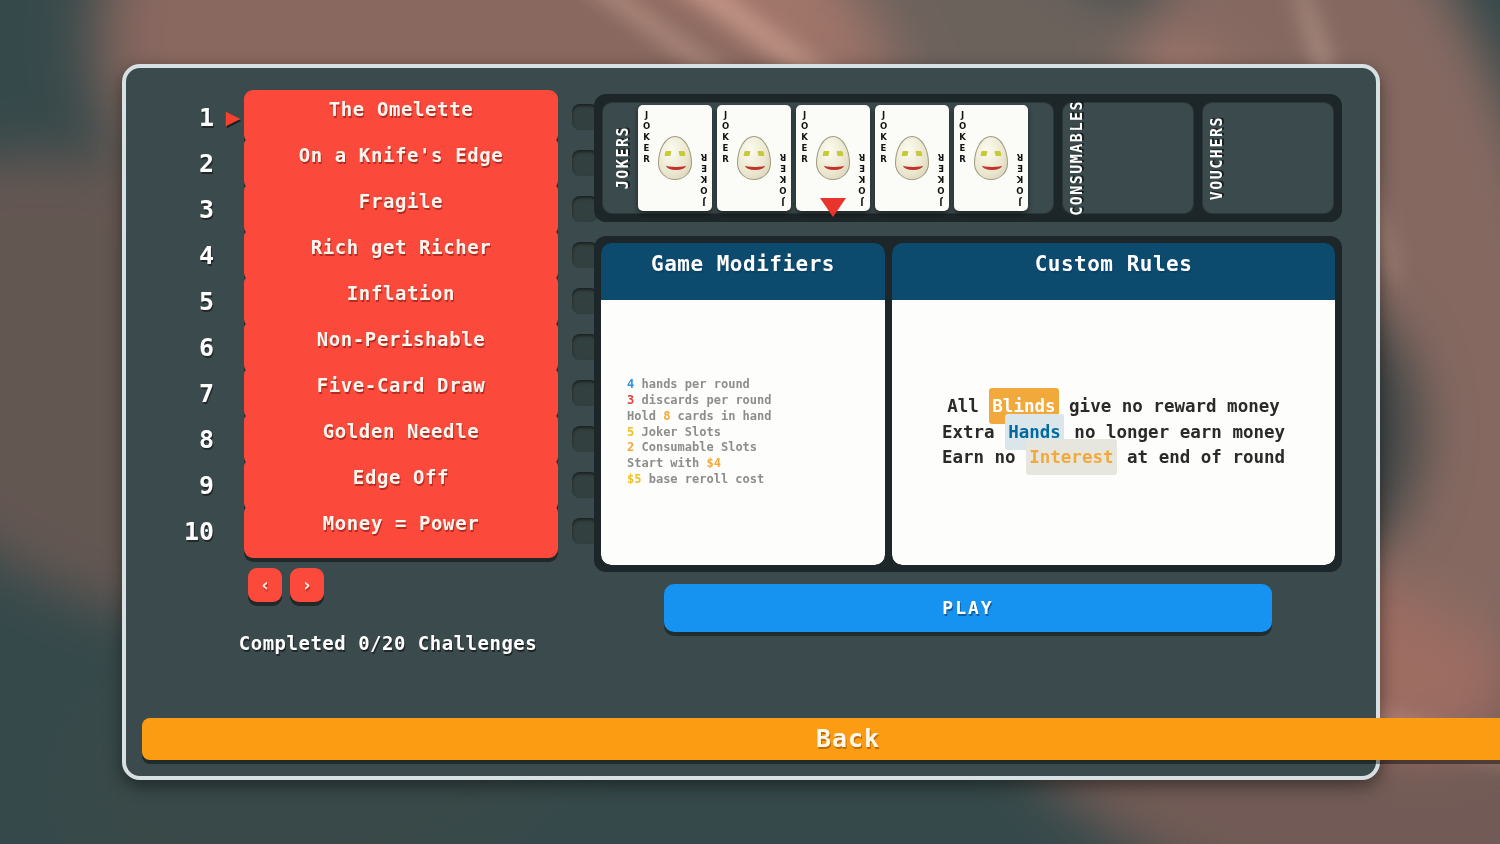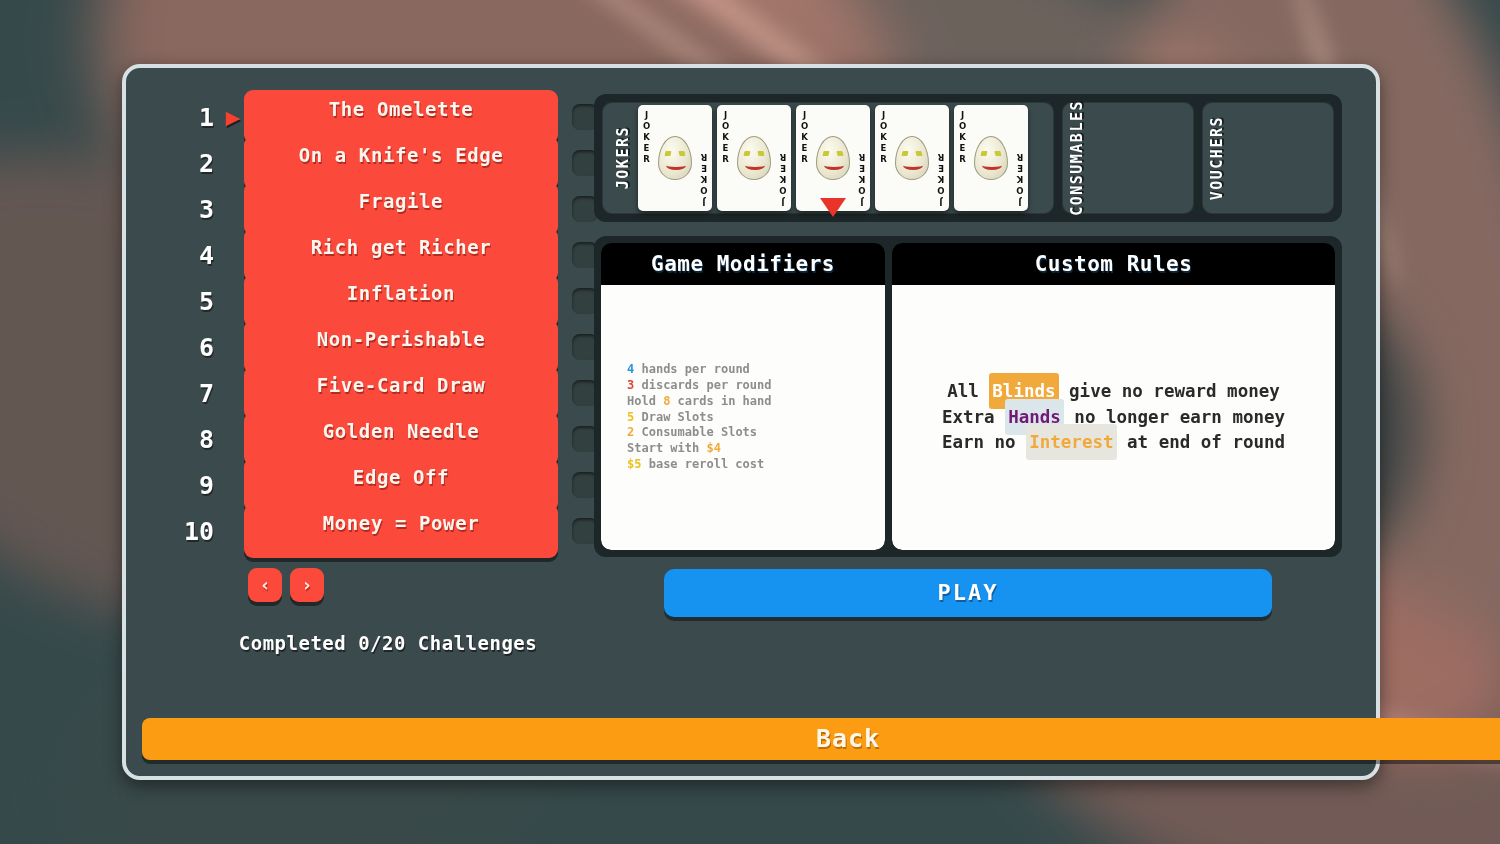--- a/index.html
+++ b/index.html
@@ -174,51 +174,51 @@
 
   
   #infowrap {
     margin-top: 14px; background: #1d2628; border-radius: 12px;
     padding: 7px; display: flex; gap: 7px;
   }
   .panel { border-radius: 10px; overflow: hidden; background: #1d2628; }
   #panel-mods { flex: 0 0 284px; }
   #panel-rules { flex: 1; }
   .panel-head {
-    height: 42px; line-height: 42px; text-align: center;
-    background: #000000; color: #ffffff;
+    height: 57px; line-height: 42px; text-align: center;
+    background: #0c4a6e; color: #ffffff;
     font-size: 21px; font-weight: bold; letter-spacing: .5px;
     font-family: "DejaVu Sans Mono", monospace;
     text-shadow: 1px 2px 0 rgba(10,60,100,.65);
     border-radius: 10px 10px 0 0;
   }
   .panel-body {
     background: #fdfdfb; border-radius: 0 0 10px 10px;
     height: 265px; display: flex; align-items: center;
     font-family: "DejaVu Sans Mono", monospace;
   }
   #mods-body { padding-left: 26px; }
   #rules-body { justify-content: center; }
   .mline { font-size: 12px; line-height: 1.33; color: #8d8d8d;
            white-space: pre; font-weight: bold; }
   .rline { font-size: 17.5px; line-height: 1.45; color: #2a2a2a;
            white-space: pre; font-weight: bold; text-align: center; }
   .hl { padding: 8px 3px; border-radius: 3px; }
-  .hl-blue  { color: #701a75; background: #dbe6ea; }
+  .hl-blue  { color: #0369a1; background: #dbe6ea; }
   .hl-gold  { color: #ffffff; background: #f2a93b; }
   .hl-gold2 { color: #f2a93b; background: #e6e6df; }
   .num-blue { color: #2f93e0; } .num-red  { color: #e0453a; }
   .num-gold { color: #f2a93b; } .num-yell { color: #f0c020; }
 
   
   #play {
     margin-top: 12px; margin-left: 70px; width: 608px;
     height: 48px; line-height: 48px; text-align: center;
     background: #1692f0; border-radius: 10px;
-    color: #ffffff; font-size: 22px; font-weight: bold; letter-spacing: 2px;
+    color: #ffffff; font-size: 18px; font-weight: bold; letter-spacing: 2px;
     font-family: "DejaVu Sans Mono", monospace;
     box-shadow: 0 4px 0 rgba(0,0,0,.4);
     text-shadow: 1px 2px 0 rgba(10,60,110,.6); cursor: pointer;
   }
 
   
   #back {
     position: absolute; left: 16px; bottom: 16px; width: 1412px;
     height: 42px; line-height: 42px; text-align: center;
     background: #fb9c12; border-radius: 8px;
@@ -383,21 +383,21 @@
 
 
     <div id="infowrap">
       <div class="panel" id="panel-mods">
         <div class="panel-head">Game Modifiers</div>
         <div class="panel-body" id="mods-body">
             <div id="mods-lines">
               <div class="mline"><span class="num-blue">4</span><span> hands per round</span></div>
               <div class="mline"><span class="num-red">3</span><span> discards per round</span></div>
               <div class="mline"><span>Hold </span><span class="num-gold">8</span><span> cards in hand</span></div>
-              <div class="mline"><span class="num-yell">5</span><span> Draw Slots</span></div>
+              <div class="mline"><span class="num-yell">5</span><span> Joker Slots</span></div>
               <div class="mline"><span class="num-gold">2</span><span> Consumable Slots</span></div>
               <div class="mline"><span>Start with </span><span class="num-gold">$4</span></div>
               <div class="mline"><span class="num-yell">$5</span><span> base reroll cost</span></div>
             </div>
           </div>
       </div>
       <div class="panel" id="panel-rules">
         <div class="panel-head">Custom Rules</div>
         <div class="panel-body" id="rules-body">
             <div id="rules-lines">

